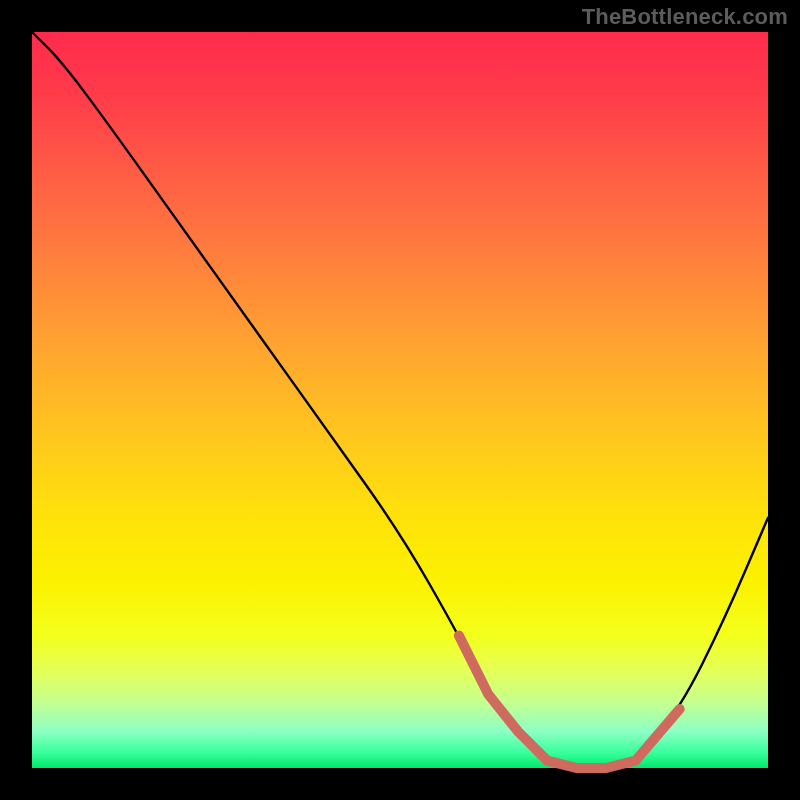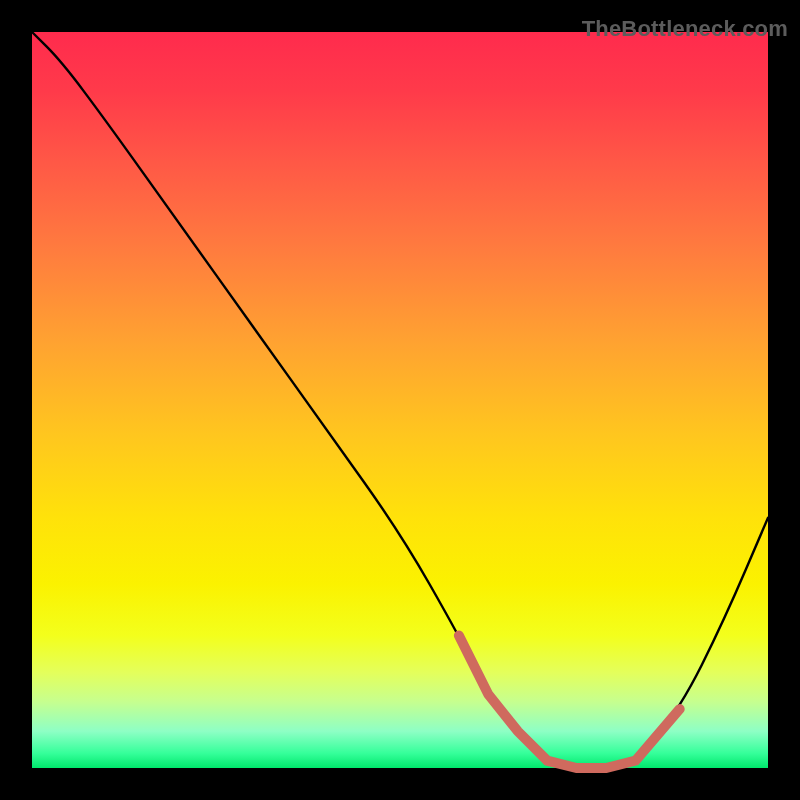--- a/index.html
+++ b/index.html
@@ -5,21 +5,21 @@
   * { margin: 0; padding: 0; box-sizing: border-box; }
   html, body { width: 800px; height: 800px; overflow: hidden; background: #000; }
   .frame {
     position: relative;
     width: 800px;
     height: 800px;
     background: #000;
   }
   .watermark {
     position: absolute;
-    top: 16px;
+    top: 4px;
     right: 12px;
     font-family: Arial, Helvetica, sans-serif;
     font-size: 22px;
     font-weight: 600;
     color: #5c5c5c;
     letter-spacing: 0.2px;
     z-index: 10;
   }
   .plot {
     position: absolute;

